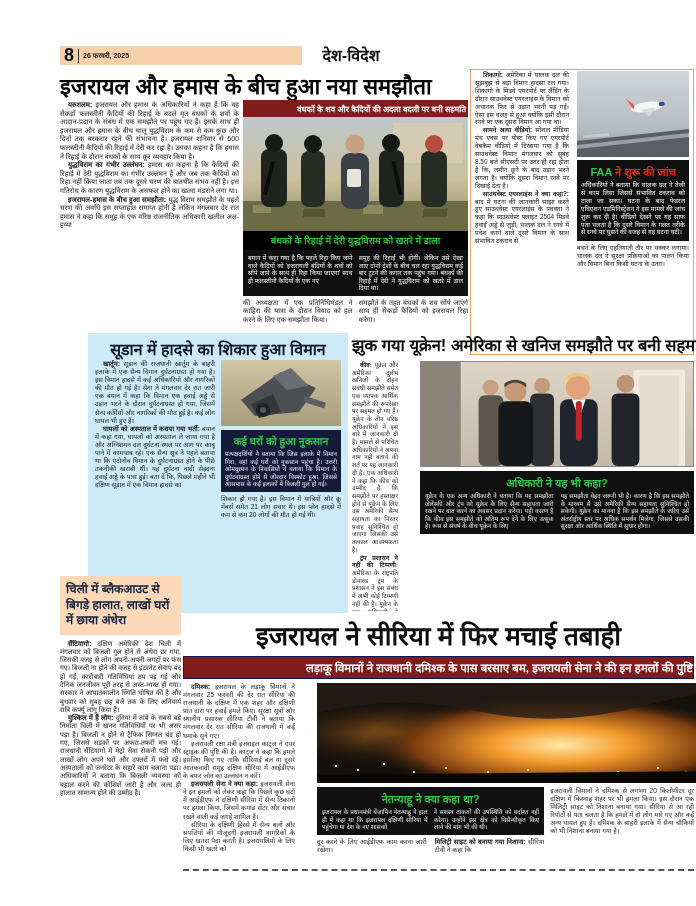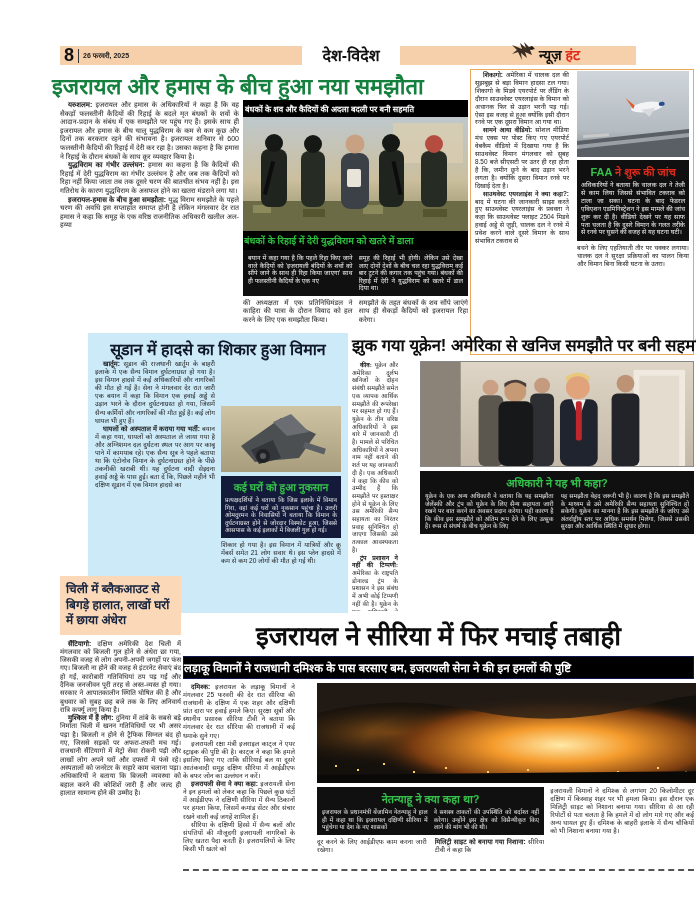--- a/index.html
+++ b/index.html
@@ -17,32 +17,32 @@
               font-size:16px;font-weight:bold;color:#111;line-height:19px;}
   .hdr-right{left:400px;width:236px;display:flex;align-items:center;justify-content:flex-end;padding-right:56px;}
   .brand{font-size:14px;font-weight:bold;line-height:19px;white-space:nowrap;}
   .brand .bk{color:#111;} .brand .rd{color:#e02a1c;}
   .logo-bird{position:relative;top:-3px;margin-right:3px;}
 
   
   .col{ text-align:justify; overflow:hidden;}
   .lead{font-weight:bold;}
   p.np{margin:0;text-indent:8px;}
-  .navybar{background:#000000;color:#fff;font-weight:bold;text-align:left;}
+  .navybar{background:#7f1d1d;color:#fff;font-weight:bold;text-align:right;}
   .blackbox{background:#101010;color:#ececec;}
   .greentitle{color:#35c04b;font-weight:bold;text-align:center;}
 
   
-  .a-head{position:absolute;left:52px;top:70px;width:408px;font-size:22px;font-weight:bold;
-          color:#15803d;white-space:nowrap;}
+  .a-head{position:absolute;left:60px;top:70px;width:408px;font-size:22px;font-weight:bold;
+          color:#000000;white-space:nowrap;}
   .a-text{position:absolute;left:60px;top:101px;width:179px;height:232px;font-size:7px;line-height:8.6px;}
   .a-photo{position:absolute;left:243px;top:100px;width:225px;}
   .a-cap{font-size:8px;padding:3px 2px;}
   .a-img{display:block;width:225px;height:114px;}
-  .a-strip{background:#000;color:#2fbf3f;font-weight:bold;font-size:9.5px;padding:3px 1px;}
+  .a-strip{background:#000;color:#2fbf3f;font-weight:bold;font-size:9.5px;text-align:center;padding:3px 1px;}
   .a-box{display:flex;gap:6px;padding:4px 5px;font-size:6.3px;line-height:7.6px;}
   .a-box .col{flex:1;}
   .a-tail{display:flex;gap:6px;margin-top:3px;font-size:7px;line-height:8.4px;}
   .a-tail .col{flex:1;}
 
   
   .b-box{position:absolute;left:470px;top:69px;width:224px;height:286px;border:1px solid #eba75b;background:#fff;}
   .b-head{font-size:13.5px;font-weight:bold;line-height:16.5px;color:#0d0d0d;padding:3px 5px 2px 5px;text-align:center;}
   .b-row{display:flex;gap:8px;padding:1px 4px;}
   .b-left{width:99px;font-size:6.4px;line-height:7.9px;height:240px;}
@@ -53,21 +53,21 @@
   .b-faa-title .g{color:#35c04b;} .b-faa-title .r{color:#e02a1c;}
   .b-faa-text{font-size:6.4px;line-height:7.9px;text-align:justify;}
   .b-after{margin-top:3px;font-size:6.4px;line-height:7.9px;text-align:justify;color:#222;}
 
   
   .c-box{position:absolute;left:88px;top:333px;width:260px;height:280px;background:#cdeaf8;padding:5px 7px;}
   .c-head{font-size:16px;font-weight:bold;color:#0f172a;text-align:center;white-space:nowrap;}
   .c-sub{font-size:11px;padding:2px 0;margin:3px 0 4px 0;color:#35c04b;}
   .c-row{display:flex;gap:6px;}
   .c-left{width:120px;font-size:6.6px;line-height:8.1px;height:212px;}
-  .c-right{width:120px;margin-top:46px;}
+  .c-right{width:120px;}
   .c-img{display:block;width:120px;height:66px;}
   .c-nbox{margin-top:4px;background:#131a3a;padding:4px;}
   .c-ntitle{font-size:10.5px;margin-bottom:2px;}
   .c-ntext{color:#ececec;font-size:6.2px;line-height:7.5px;text-align:justify;}
   .c-after{margin-top:3px;font-size:6.6px;line-height:8.1px;text-align:justify;}
 
   
   .d-box{position:absolute;left:352px;top:333px;width:342px;height:280px;}
   .d-head{font-size:16.5px;font-weight:bold;color:#0d0d0d;white-space:nowrap;text-align:center;}
   .d-row{display:flex;gap:22px;margin-top:5px;}
@@ -107,29 +107,20 @@
 <body>
 
 <div class="page" data-interactable="false">
 
   <div class="hdr-bar hdr-left" data-interactable="false">
     <span class="pageno" data-interactable="false">8</span>
     <span class="hdr-div" data-interactable="false"></span>
     <span class="hdr-date" data-interactable="false">26 फरवरी, 2025</span>
   </div>
   <div class="hdr-center" data-interactable="false">देश-विदेश</div>
-  <div class="hdr-bar hdr-right" data-interactable="false">
-    <span class="logo-bird" data-interactable="false">
-      <svg width="26" height="20" viewBox="0 0 26 20">
-        <path d="M2 4 L12 8 L10 2 L16 7 L14 1 L19 6 L22 5 L25 8 L20 9 L22 14 L15 11 L17 17 L11 12 L12 19 L8 11 L2 13 L7 9 Z" fill="#3a2e24"></path>
-        <circle cx="22" cy="7" r="1.6" fill="#1b1b1b"></circle>
-      </svg>
-    </span>
-    <span class="brand" data-interactable="false"><span class="bk" data-interactable="false">न्यूज़</span> <span class="rd" data-interactable="false">हंट</span></span>
-  </div>
 
   <div class="a-head" data-interactable="false">इजरायल और हमास के बीच हुआ नया समझौता</div>
 
   <div class="a-text col" data-interactable="false">
     <p class="np" data-interactable="false"><span class="lead" data-interactable="false">यरुशलम:</span><span data-interactable="false"> इजरायल और हमास के अधिकारियों ने कहा है कि वह सैकड़ों फलस्तीनी कैदियों की रिहाई के बदले मृत बंधकों के शवों के आदान-प्रदान के संबंध में एक समझौते पर पहुंच गए हैं। इसके साथ ही इजरायल और हमास के बीच चालू युद्धविराम के कम से कम कुछ और दिनों तक बरकरार रहने की संभावना है। इजरायल शनिवार से 600 फलस्तीनी कैदियों की रिहाई में देरी कर रहा है। उसका कहना है कि हमास ने रिहाई के दौरान बंधकों के साथ क्रूर व्यवहार किया है।</span></p>
     <p class="np" data-interactable="false"><span class="lead" data-interactable="false">युद्धविराम का गंभीर उल्लंघन:</span><span data-interactable="false"> हमास का कहना है कि कैदियों की रिहाई में देरी युद्धविराम का गंभीर उल्लंघन है और जब तक कैदियों को रिहा नहीं किया जाता तब तक दूसरे चरण की बातचीत संभव नहीं है। इस गतिरोध के कारण युद्धविराम के असफल होने का खतरा मंडराने लगा था।</span></p>
     <p class="np" data-interactable="false"><span class="lead" data-interactable="false">इजरायल-हमास के बीच हुआ समझौता:</span><span data-interactable="false"> युद्ध विराम समझौते के पहले चरण की अवधि इस सप्ताहांत समाप्त होनी है लेकिन मंगलवार देर रात हमास ने कहा कि समूह के एक वरिष्ठ राजनीतिक अधिकारी खलील अल-हय्या</span></p>
   </div>
 
   <div class="a-photo" data-interactable="false">

